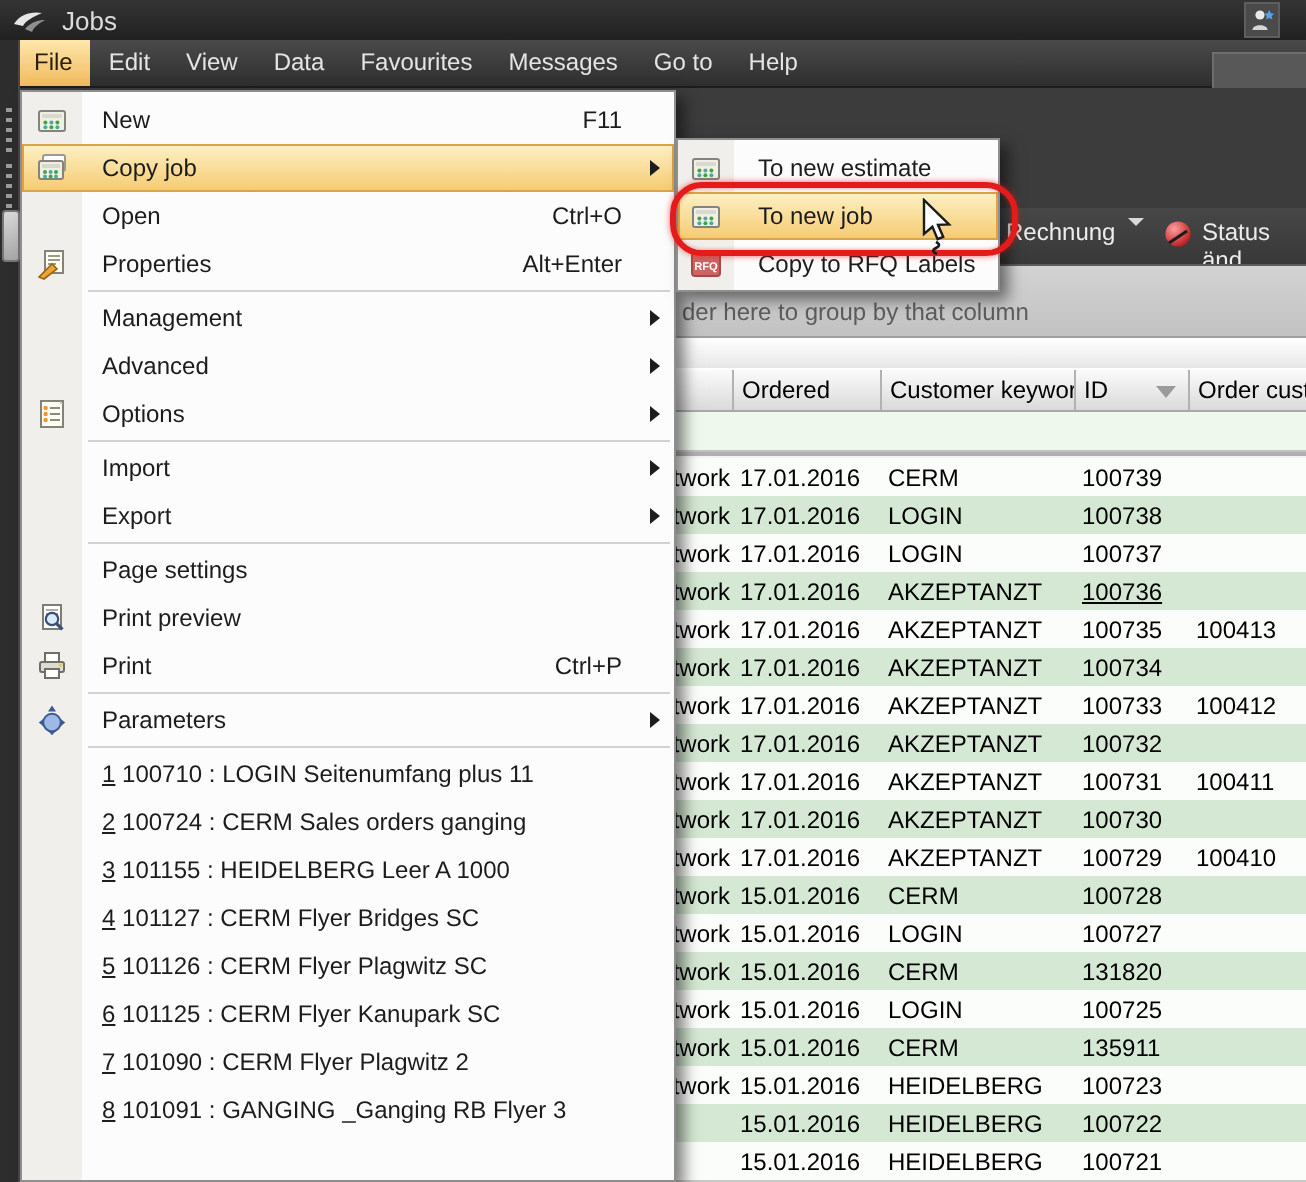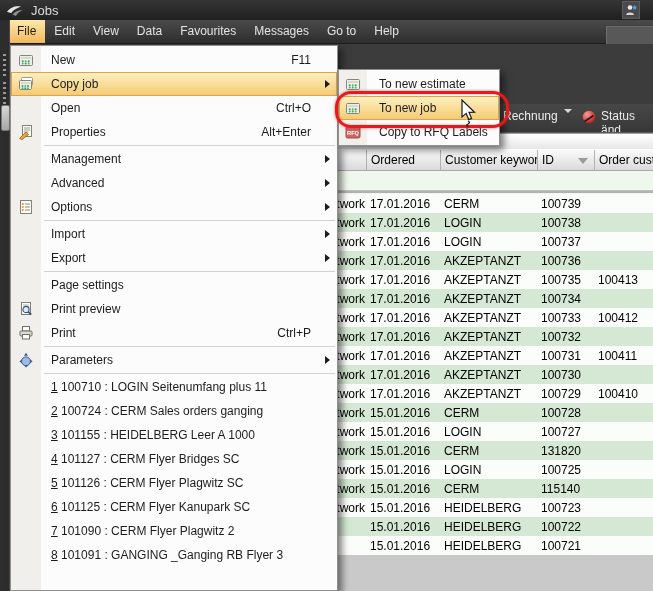--- a/index.html
+++ b/index.html
@@ -147,20 +147,21 @@
               </radialGradient>
             </defs>
             <circle cx="8" cy="8" r="6.3" fill="url(#rs1)"></circle>
             <path d="M3.5 12.5 L12.5 6.5" stroke="#1c1c1c" stroke-width="1.6"></path>
           </svg></span>
         <span>Status änd</span>
       </div>
     </div>
 
   <div class="grid">
+    <div class="group-panel">der here to group by that column</div>
     <div class="band"></div>
     <div class="header-row" id="headerRow">
         <div class="hcell" style="width: 29px;"><span></span></div>
         <div class="hcell" style="width: 74px;"><span>Ordered</span></div>
         <div class="hcell" style="width: 97px;"><span>Customer keyword</span></div>
         <div class="hcell" style="width: 57px;"><span>ID</span><span class="sort-desc"></span></div>
         <div class="hcell" style="width: 120px;"><span>Order custo</span></div>
       </div>
     <div class="filter-row"></div>
     <div class="grid-divider"></div>
@@ -191,21 +192,21 @@
           <div class="cell" style="width: 97px;"><span>LOGIN</span></div>
           <div class="cell" style="width: 57px;"><span>100737</span></div>
           <div class="cell" style="width: 120px;"><span></span></div>
         </div>
         <div class="row green">
           <div class="cell status" style="width: 29px;">
             <span>twork</span>
           </div>
           <div class="cell" style="width: 74px;"><span>17.01.2016</span></div>
           <div class="cell" style="width: 97px;"><span>AKZEPTANZT</span></div>
-          <div class="cell" style="width: 57px;"><span>100736</span></div>
+          <div class="cell" style="width: 57px; text-decoration: underline;"><span>100736</span></div>
           <div class="cell" style="width: 120px;"><span></span></div>
         </div>
         <div class="row white">
           <div class="cell status" style="width: 29px;">
             <span>twork</span>
           </div>
           <div class="cell" style="width: 74px;"><span>17.01.2016</span></div>
           <div class="cell" style="width: 97px;"><span>AKZEPTANZT</span></div>
           <div class="cell" style="width: 57px;"><span>100735</span></div>
           <div class="cell" style="width: 120px;"><span>100413</span></div>
@@ -299,21 +300,21 @@
           <div class="cell" style="width: 97px;"><span>LOGIN</span></div>
           <div class="cell" style="width: 57px;"><span>100725</span></div>
           <div class="cell" style="width: 120px;"><span></span></div>
         </div>
         <div class="row green">
           <div class="cell status" style="width: 29px;">
             <span>twork</span>
           </div>
           <div class="cell" style="width: 74px;"><span>15.01.2016</span></div>
           <div class="cell" style="width: 97px;"><span>CERM</span></div>
-          <div class="cell" style="width: 57px;"><span>115140</span></div>
+          <div class="cell" style="width: 57px;"><span>135911</span></div>
           <div class="cell" style="width: 120px;"><span></span></div>
         </div>
         <div class="row white">
           <div class="cell status" style="width: 29px;">
             <span>twork</span>
           </div>
           <div class="cell" style="width: 74px;"><span>15.01.2016</span></div>
           <div class="cell" style="width: 97px;"><span>HEIDELBERG</span></div>
           <div class="cell" style="width: 57px;"><span>100723</span></div>
           <div class="cell" style="width: 120px;"><span></span></div>

